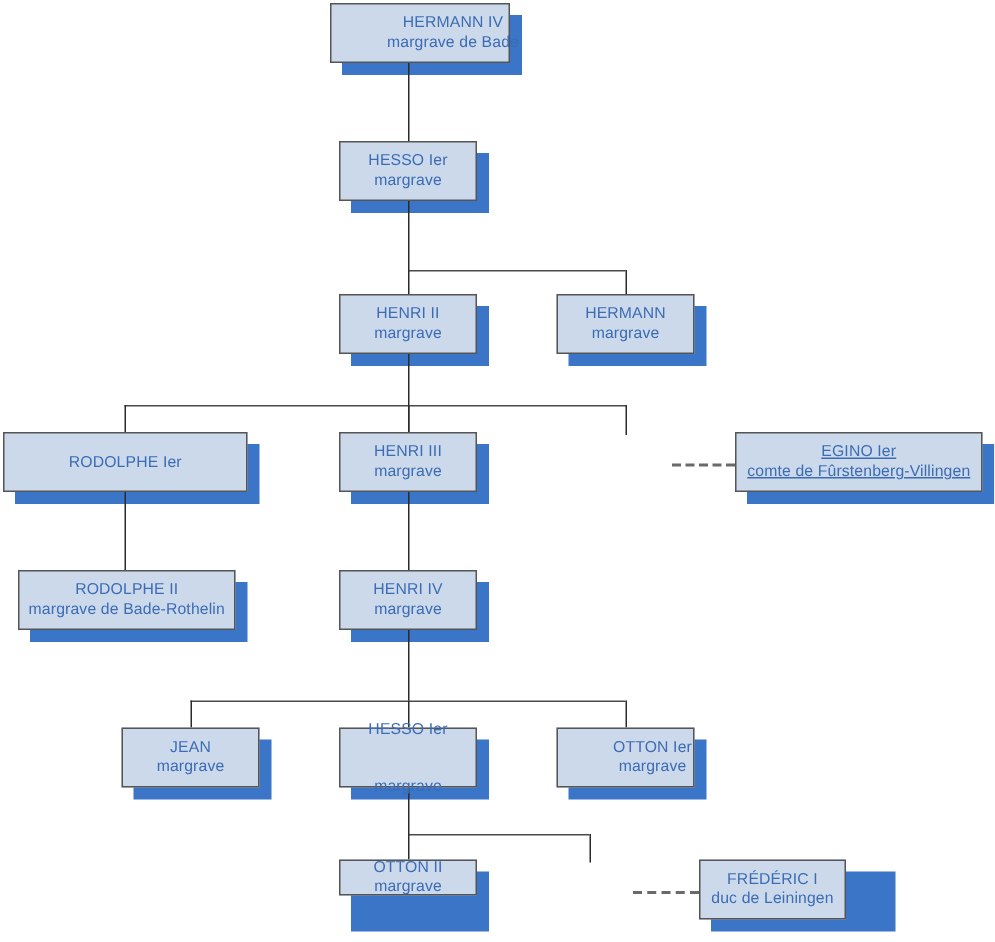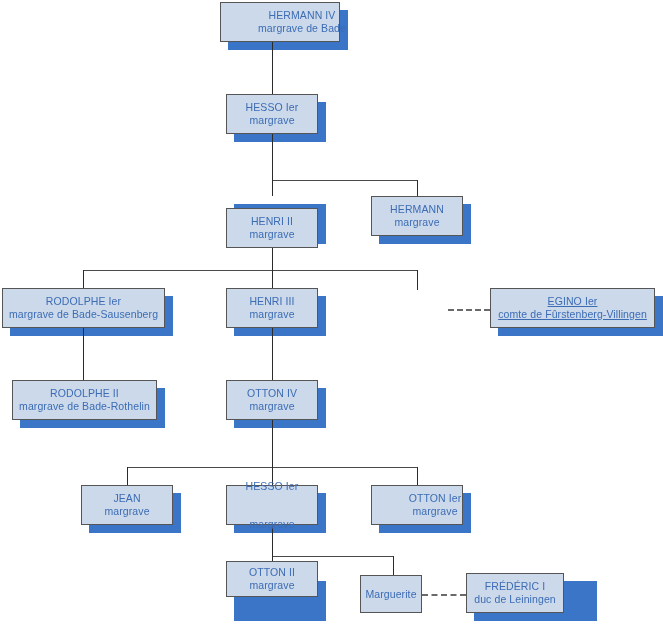--- a/index.html
+++ b/index.html
@@ -103,64 +103,60 @@
     <div class="edge-v" style="left: 393px; top: 556px; height: 19px;"></div>
     <div class="edge-dash" style="left: 422px; top: 594px; width: 44px;"></div>
     <div class="node" style="left: 220px; top: 2px; width: 120px; height: 40px; padding-left: 44px;">
       <span class="l1">HERMANN IV</span>
       <span class="l2">margrave de Bade</span>
     </div>
     <div class="node" style="left: 226px; top: 94px; width: 92px; height: 40px;">
       <span class="l1">HESSO Ier</span>
       <span class="l2">margrave</span>
     </div>
-    <div class="node" style="left: 226px; top: 196px; width: 92px; height: 40px; margin-top: 12px;">
+    <div class="node" style="left: 226px; top: 196px; width: 92px; height: 40px;">
       <span class="l1">HENRI II</span>
       <span class="l2">margrave</span>
     </div>
     <div class="node" style="left: 371px; top: 196px; width: 92px; height: 40px;">
       <span class="l1">HERMANN</span>
       <span class="l2">margrave</span>
     </div>
     <div class="node" style="left: 2px; top: 288px; width: 163px; height: 40px;">
       <span class="l1">RODOLPHE Ier</span>
-      <span class="l2">margrave de Bade-Sausenberg</span>
     </div>
     <div class="node" style="left: 226px; top: 288px; width: 92px; height: 40px;">
       <span class="l1">HENRI III</span>
       <span class="l2">margrave</span>
     </div>
     <div class="node" style="left: 490px; top: 288px; width: 165px; height: 40px; text-decoration: underline;">
       <span class="l1">EGINO Ier</span>
       <span class="l2">comte de Fûrstenberg-Villingen</span>
     </div>
     <div class="node" style="left: 12px; top: 380px; width: 145px; height: 40px;">
       <span class="l1">RODOLPHE II</span>
       <span class="l2">margrave de Bade-Rothelin</span>
     </div>
     <div class="node" style="left: 226px; top: 380px; width: 92px; height: 40px;">
-      <span class="l1">OTTON IV</span>
+      <span class="l1">HENRI IV</span>
       <span class="l2">margrave</span>
     </div>
     <div class="node" style="left: 81px; top: 485px; width: 92px; height: 40px;">
       <span class="l1">JEAN</span>
       <span class="l2">margrave</span>
     </div>
     <div class="node" style="left: 226px; top: 485px; width: 92px; height: 40px; gap: 25px;">
       <span class="l1">HESSO Ier</span>
       <span class="l2">margrave</span>
     </div>
     <div class="node" style="left: 371px; top: 485px; width: 92px; height: 40px; padding-left: 36px;">
       <span class="l1">OTTON Ier</span>
       <span class="l2">margrave</span>
     </div>
-    <div class="node" style="left: 226px; top: 561px; width: 92px; height: 36px; text-align: right;">
+    <div class="node" style="left: 226px; top: 573px; width: 92px; height: 24px; text-align: right;">
       <span class="l1">OTTON II</span>
       <span class="l2">margrave</span>
-    </div>
-    <div class="node" style="left: 360px; top: 575px; width: 62px; height: 38px;">
-      <span class="l1">Marguerite</span>
     </div>
     <div class="node" style="left: 466px; top: 573px; width: 98px; height: 40px;">
       <span class="l1">FRÉDÉRIC I</span>
       <span class="l2">duc de Leiningen</span>
     </div>
   </div>
 
 </body></html>

